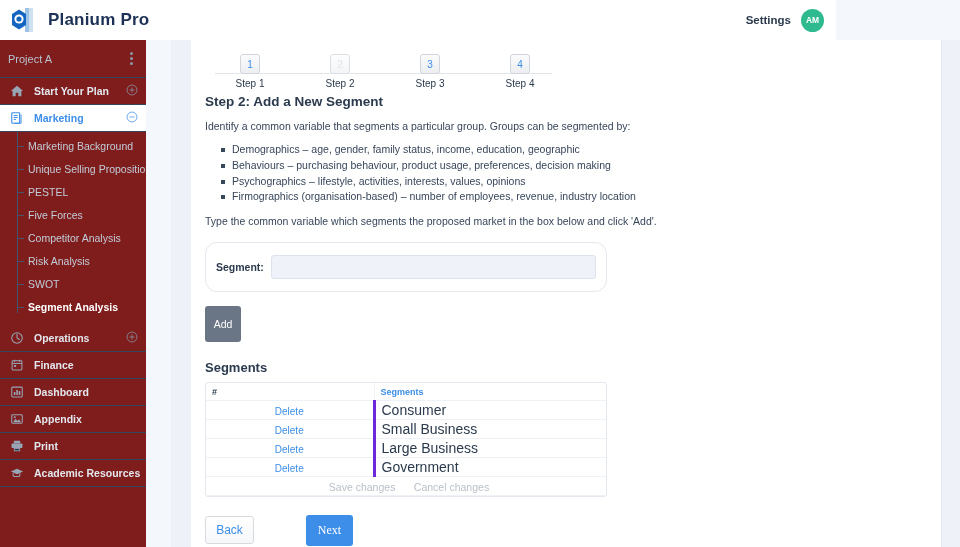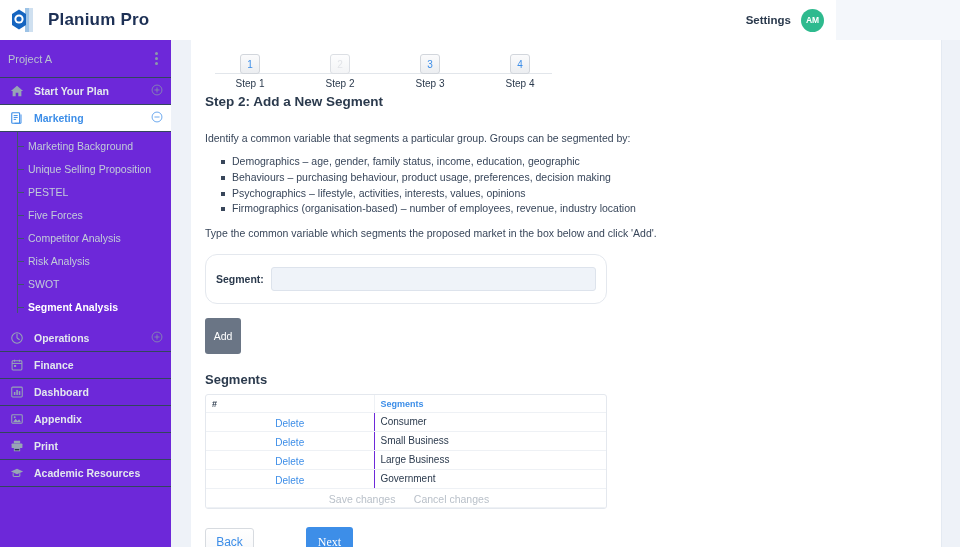--- a/index.html
+++ b/index.html
@@ -33,22 +33,22 @@
   #avatar {
     width: 23px; height: 23px; border-radius: 50%;
     background: #2eba8e; color: #fff;
     font-size: 8.5px; font-weight: bold;
     display: flex; align-items: center; justify-content: center;
     cursor: pointer;
   }
 
   
   #sidebar {
-    position: absolute; top: 40px; left: 0; width: 171px; height: 507px;
-    background: #6d28d9; overflow: hidden;
+    position: absolute; top: 40px; left: 0; width: 146px; height: 507px;
+    background: #7f1d1d; overflow: hidden;
   }
   #project-row {
     height: 38px; display: flex; align-items: center;
     padding: 0 10px 0 8px; border-bottom: 1px solid #32465c;
   }
   #project-name { font-size: 11px; color: #b7c2cf; }
   #project-menu-icon {
     margin-left: auto; display: flex; flex-direction: column;
     gap: 2px; cursor: pointer; padding: 3px;
   }
@@ -122,21 +122,21 @@
   }
   .step.active .step-box {
     background: linear-gradient(#fdfdfe, #f3f4f6);
     border-color: #dcdfe4;
     color: #e2e4e8;
   }
   .step-label { font-size: 10px; color: #2b3a4d; margin-top: 4px; }
 
   #content { padding: 0 14px; }
   h2#heading {
-    font-size: 13.5px; font-weight: bold; color: #2b3a4d; margin-bottom: 22px;
+    font-size: 13.5px; font-weight: bold; color: #2b3a4d; margin-bottom: 10px;
   }
   p.body-text { font-size: 10.5px; color: #38465a; line-height: 1.45; }
   ul#criteria { margin: 8px 0 9px 16px; }
   ul#criteria li {
     font-size: 10.5px; color: #38465a; line-height: 1.5;
     list-style: none; position: relative; padding-left: 11px;
   }
   ul#criteria li:before {
     content: ""; position: absolute; left: 0; top: 6px;
     width: 4px; height: 4px; background: #38465a;
@@ -174,22 +174,22 @@
   table#segments-table { width: 100%; border-collapse: collapse; }
   table#segments-table th, table#segments-table td {
     border-bottom: 1px solid #eef1f5; padding: 0; height: 17px;
   }
   .col-a { width: 168px; }
   th.h-hash { font-size: 9px; color: #2b3a4d; text-align: left; padding-left: 6px !important; }
   th.h-seg { font-size: 9px; color: #3d8ee8; text-align: left; padding-left: 6px !important;
              border-left: 1px solid #eef1f5; }
   td.c-del { text-align: center; }
   td.c-del span { font-size: 10px; color: #3d8ee8; cursor: pointer; }
-  td.c-name { font-size: 10px; color: #2b3a4d; padding-left: 6px !important;
-              border-left: 1px solid #6d28d9; }
+  td.c-name { font-size: 14px; color: #2b3a4d; padding-left: 6px !important;
+              border-left: 3px solid #6d28d9; }
   tr.foot-row td { height: 34px; border-bottom: none; text-align: center; padding-right: 8px !important; }
   .foot-btn { font-size: 10.5px; color: #b9c0c9; cursor: pointer; margin-left: 14px; }
 
   
   #footer-buttons { margin: 18px 14px 0 14px; display: flex; align-items: center; gap: 52px; }
   #back-button {
     width: 49px; height: 28px; border: 1px solid #d7dbe0; border-radius: 3px;
     background: linear-gradient(#ffffff, #f6f7f9);
     color: #3d8ee8; font-size: 12px; cursor: pointer;
     font-family: "Liberation Sans", sans-serif;

